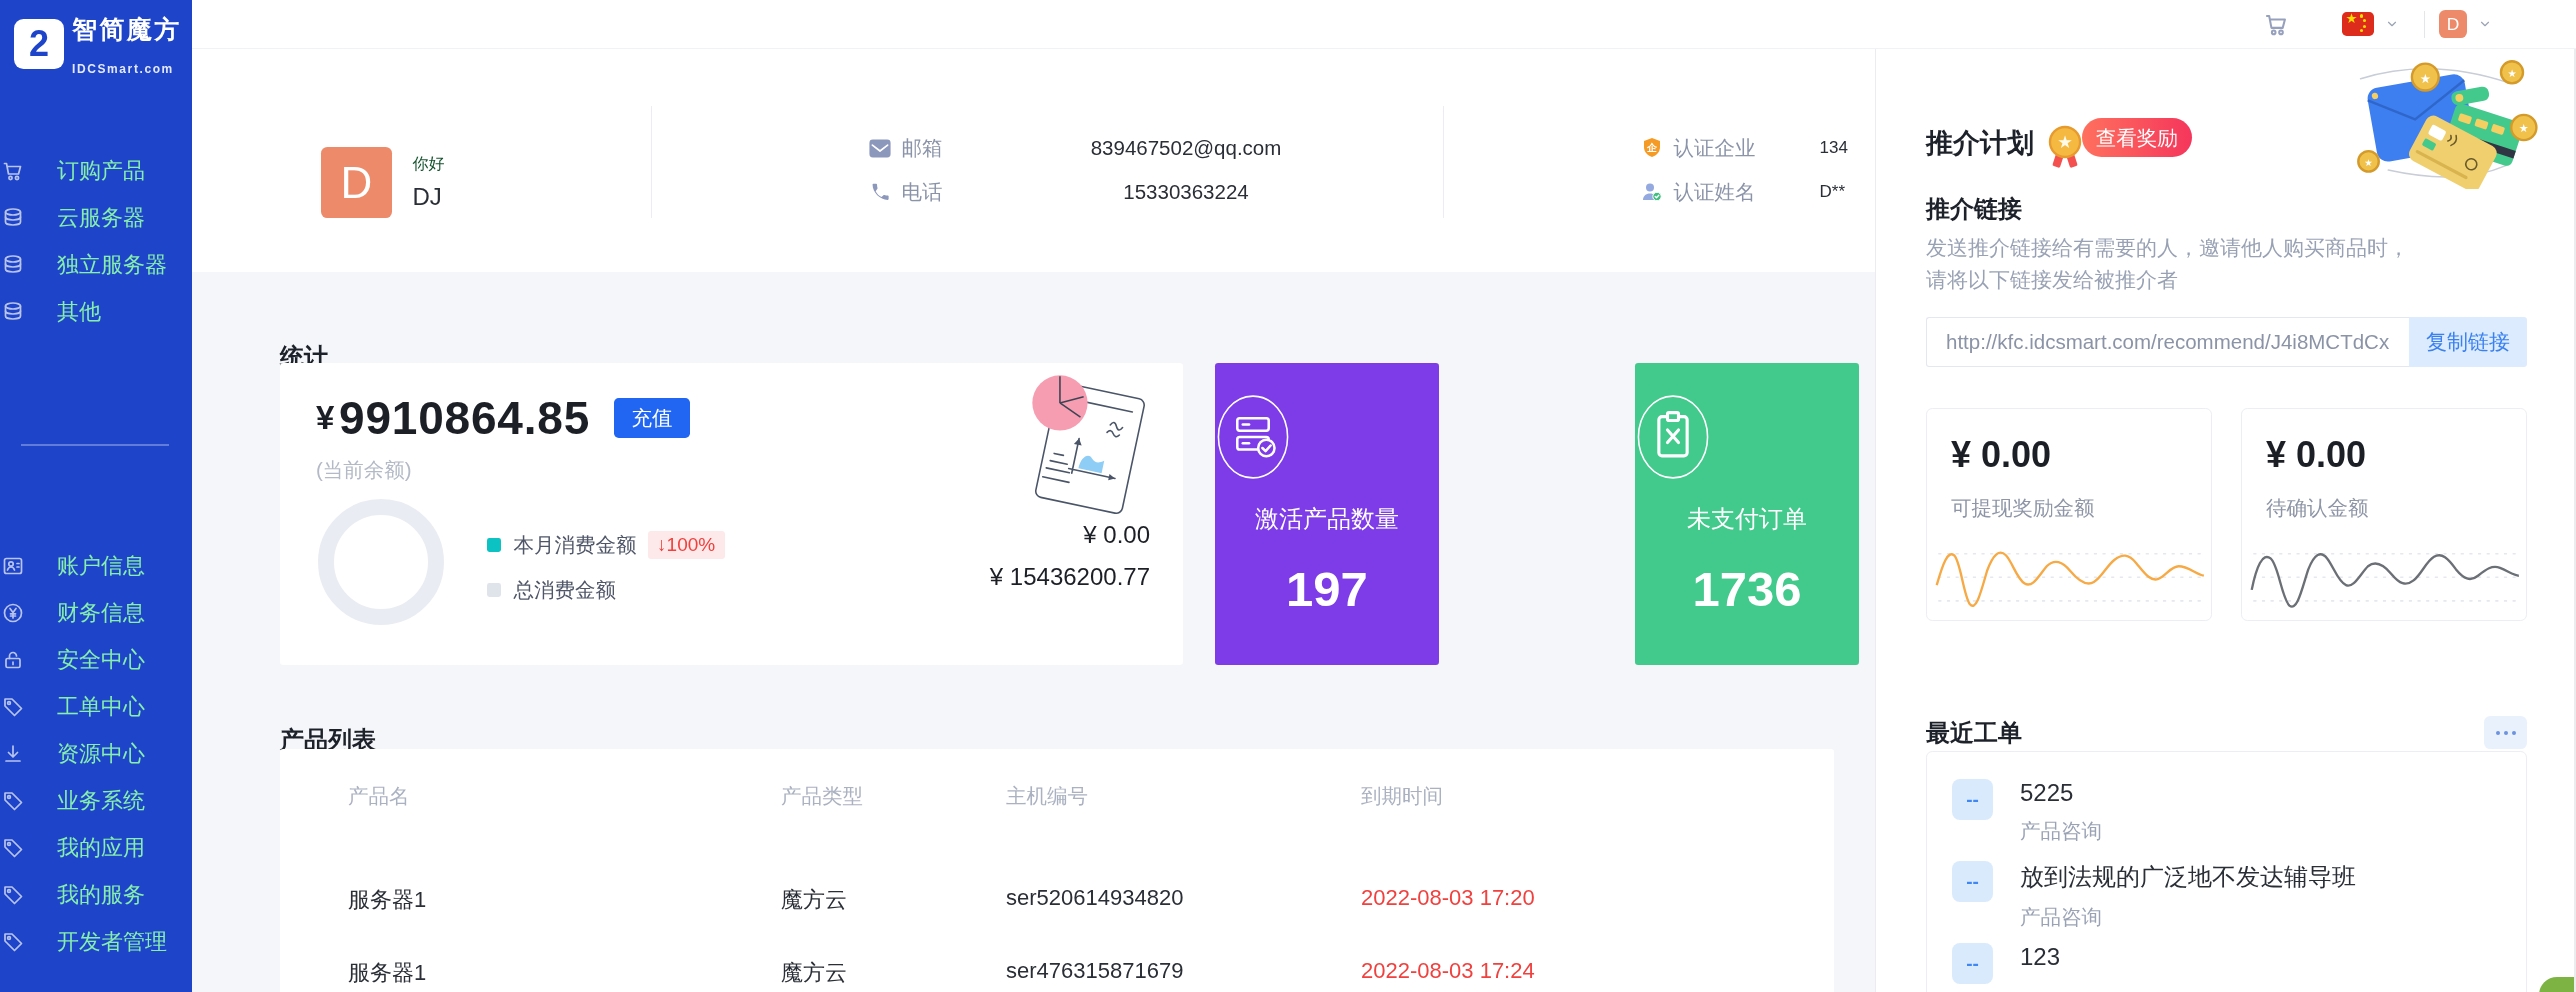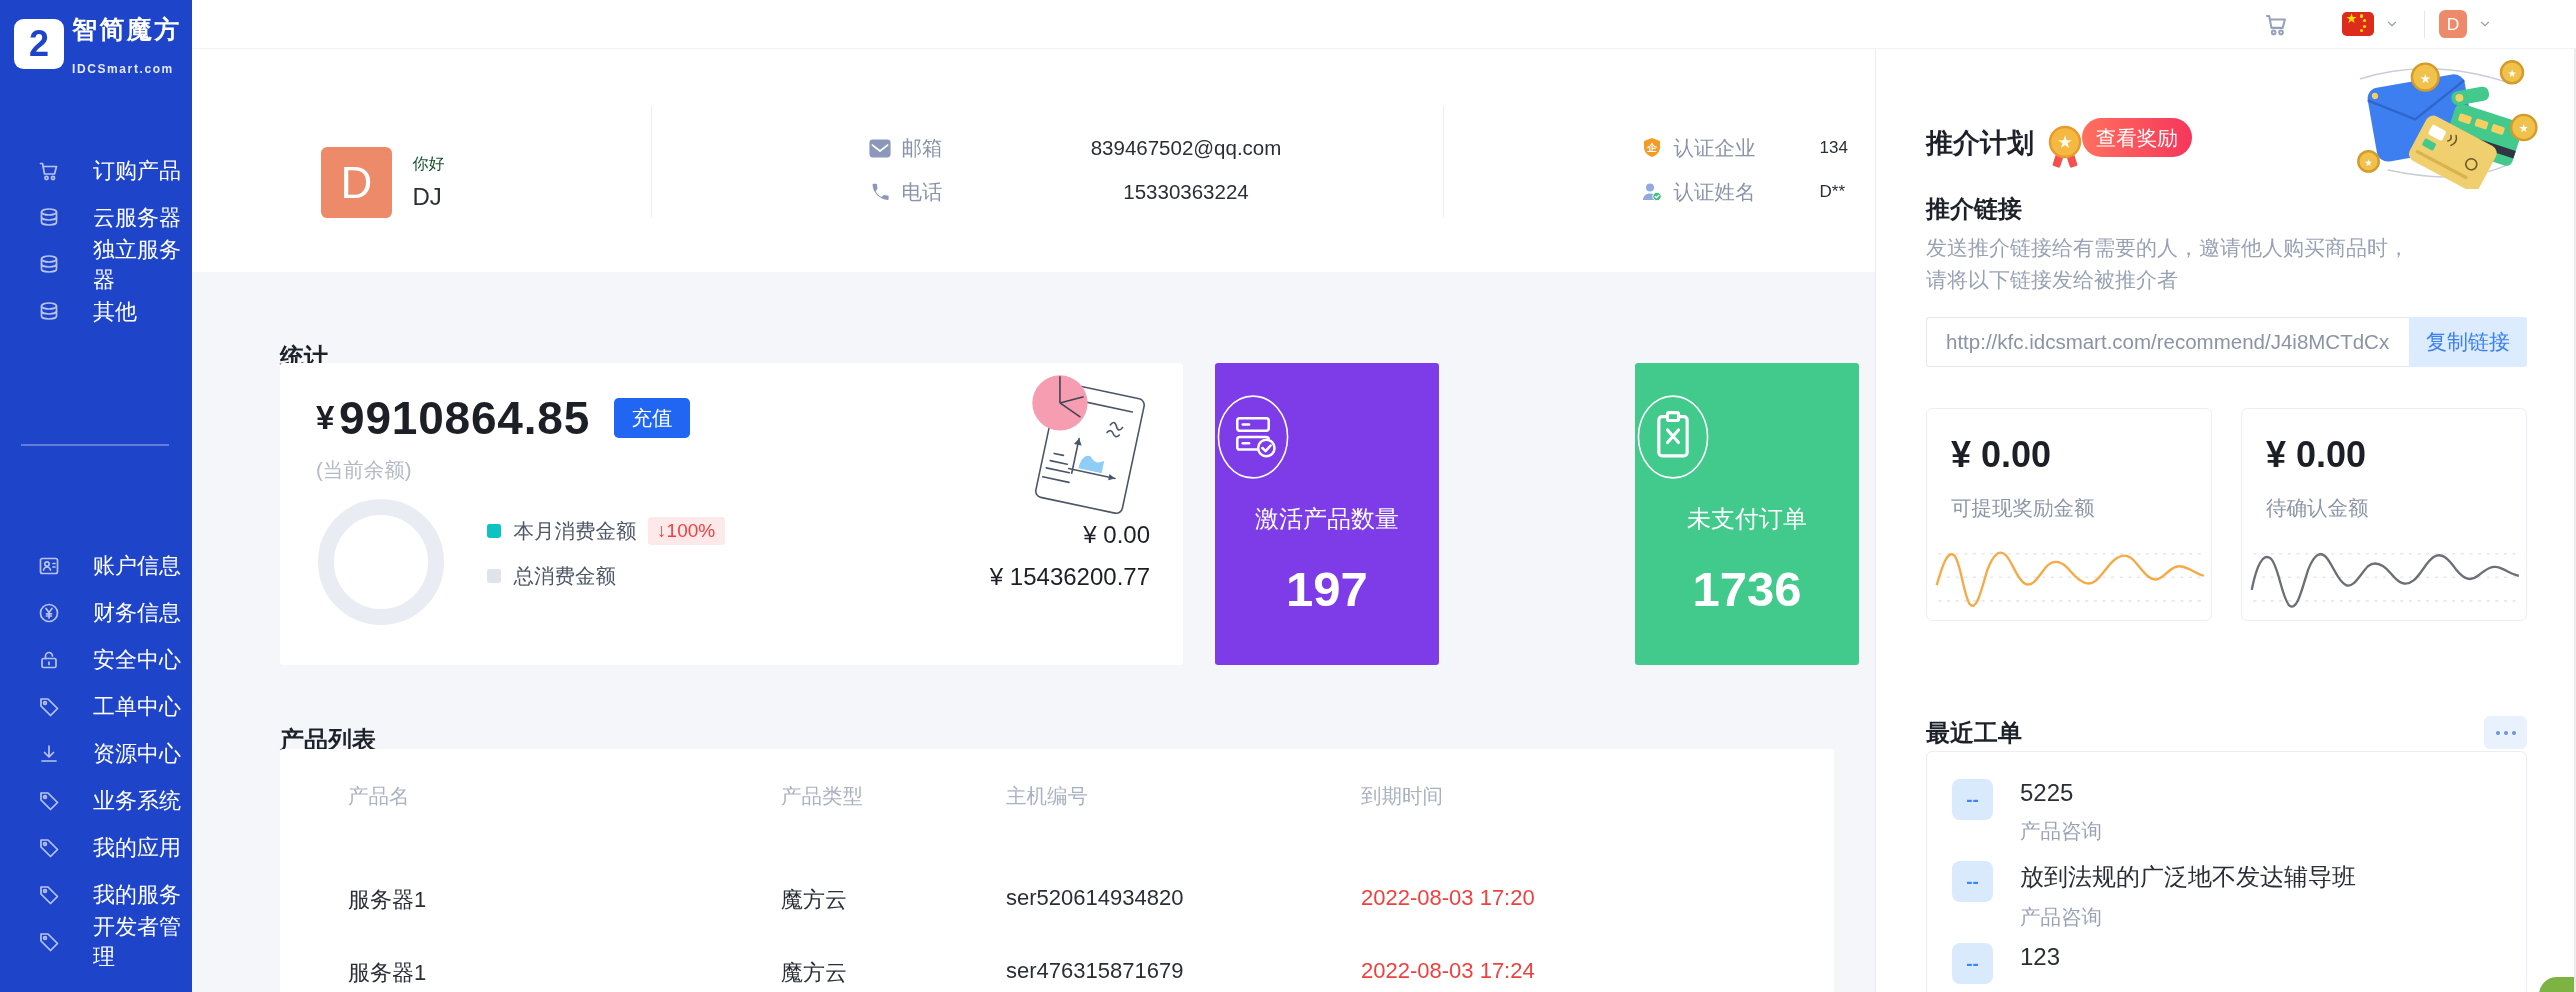--- a/index.html
+++ b/index.html
@@ -10,21 +10,21 @@
   .sidebar{position:absolute;left:0;top:0;width:192px;height:993px;background:#1e45c9;color:#e8ecfb;}
   .logo{position:absolute;left:14px;top:12.6px;display:flex;align-items:center;}
   .logo-mark{width:50px;height:50px;background:#fff;border-radius:9.5px;color:#1e45c9;
     font-size:36px;font-weight:bold;display:flex;align-items:center;justify-content:center;}
   .logo-text{margin-left:8px;}
   .logo-name{font-size:25px;font-weight:bold;letter-spacing:2.4px;color:#fff;}
   .logo-domain{font-size:12px;letter-spacing:1.6px;color:#e4e9fa;font-weight:bold;margin-top:16px;}
   .nav{position:absolute;left:0;width:192px;}
   .nav-primary{top:147px;}
   .nav-secondary{top:542px;}
-  .nav-item{height:47px;display:flex;align-items:center;padding-left:36px;cursor:pointer;color:#ffffff;}
+  .nav-item{height:47px;display:flex;align-items:center;cursor:pointer;color:#86efac;}
   .nav-item .nicon{width:25px;height:25px;flex:0 0 25px;display:flex;align-items:center;justify-content:center;}
   .nav-item .nicon svg{stroke:#b9c4ec;fill:none;stroke-width:1.7;stroke-linecap:round;stroke-linejoin:round;}
   .nav-item span.lbl{margin-left:32px;font-size:22px;}
   .side-divider{position:absolute;left:21px;top:444px;width:148px;height:1.6px;background:rgba(255,255,255,.3);}
 
   
   .header{position:absolute;left:192px;top:0;width:2384px;height:49px;background:#fff;
     border-bottom:0.8px solid #f1f2f5;display:flex;align-items:center;justify-content:flex-end;padding-right:73px;}
   .hdr-cart{width:27px;height:27px;margin-right:52px;cursor:pointer;}
   .hdr-cart svg{stroke:#97a0bd;fill:none;stroke-width:1.8;stroke-linecap:round;stroke-linejoin:round;}
@@ -64,21 +64,21 @@
   .sec-title{position:absolute;left:88px;font-size:24px;font-weight:bold;color:#1d2129;}
   .t-stats{top:49px;} .t-products{top:432px;}
   .bigcard{position:absolute;left:88px;top:91px;width:903px;height:302px;background:#fff;border-radius:3.2px;}
   .balance-line{position:absolute;left:36px;top:28px;display:flex;align-items:center;}
   .balance-cur{font-size:33px;color:#1c1f26;font-weight:bold;}
   .balance-num{font-size:46px;color:#1c1f26;font-weight:bold;margin-left:4.7px;letter-spacing:0.8px;}
   .recharge-btn{margin-left:24px;background:#2166f3;color:#fff;font-size:20.5px;border:none;border-radius:4.7px;
     padding:6.3px 17.4px;cursor:pointer;}
   .balance-note{position:absolute;left:36px;top:93px;font-size:20.5px;color:#b3b9c6;}
   .donut{position:absolute;left:38px;top:136px;width:126px;height:126px;border-radius:50%;border:16.6px solid #e9ecf2;}
-  .legend{position:absolute;left:207px;top:152px;}
+  .legend{position:absolute;left:207px;top:166px;}
   .legend-row{display:flex;align-items:center;height:32px;margin-bottom:12.6px;}
   .sq{width:14px;height:14px;border-radius:2.4px;}
   .sq-teal{background:#0cc2c2;} .sq-gray{background:#dfe3ea;}
   .legend-lab{font-size:20.5px;color:#4f5668;margin-left:12.6px;}
   .pct-badge{margin-left:11px;background:#fde9e9;color:#f0413e;font-size:19px;padding:3.2px 9.5px;border-radius:3.2px;}
   .stat-val{position:absolute;right:33px;font-size:24px;color:#1c1f26;text-align:right;}
   .stat-val1{top:158px;} .stat-val2{top:200px;}
   .doc-illus{position:absolute;right:22px;top:1.6px;}
 
   .metric-card{position:absolute;top:91px;width:224px;height:302px;border-radius:3.2px;color:#fff;text-align:center;cursor:pointer;}

